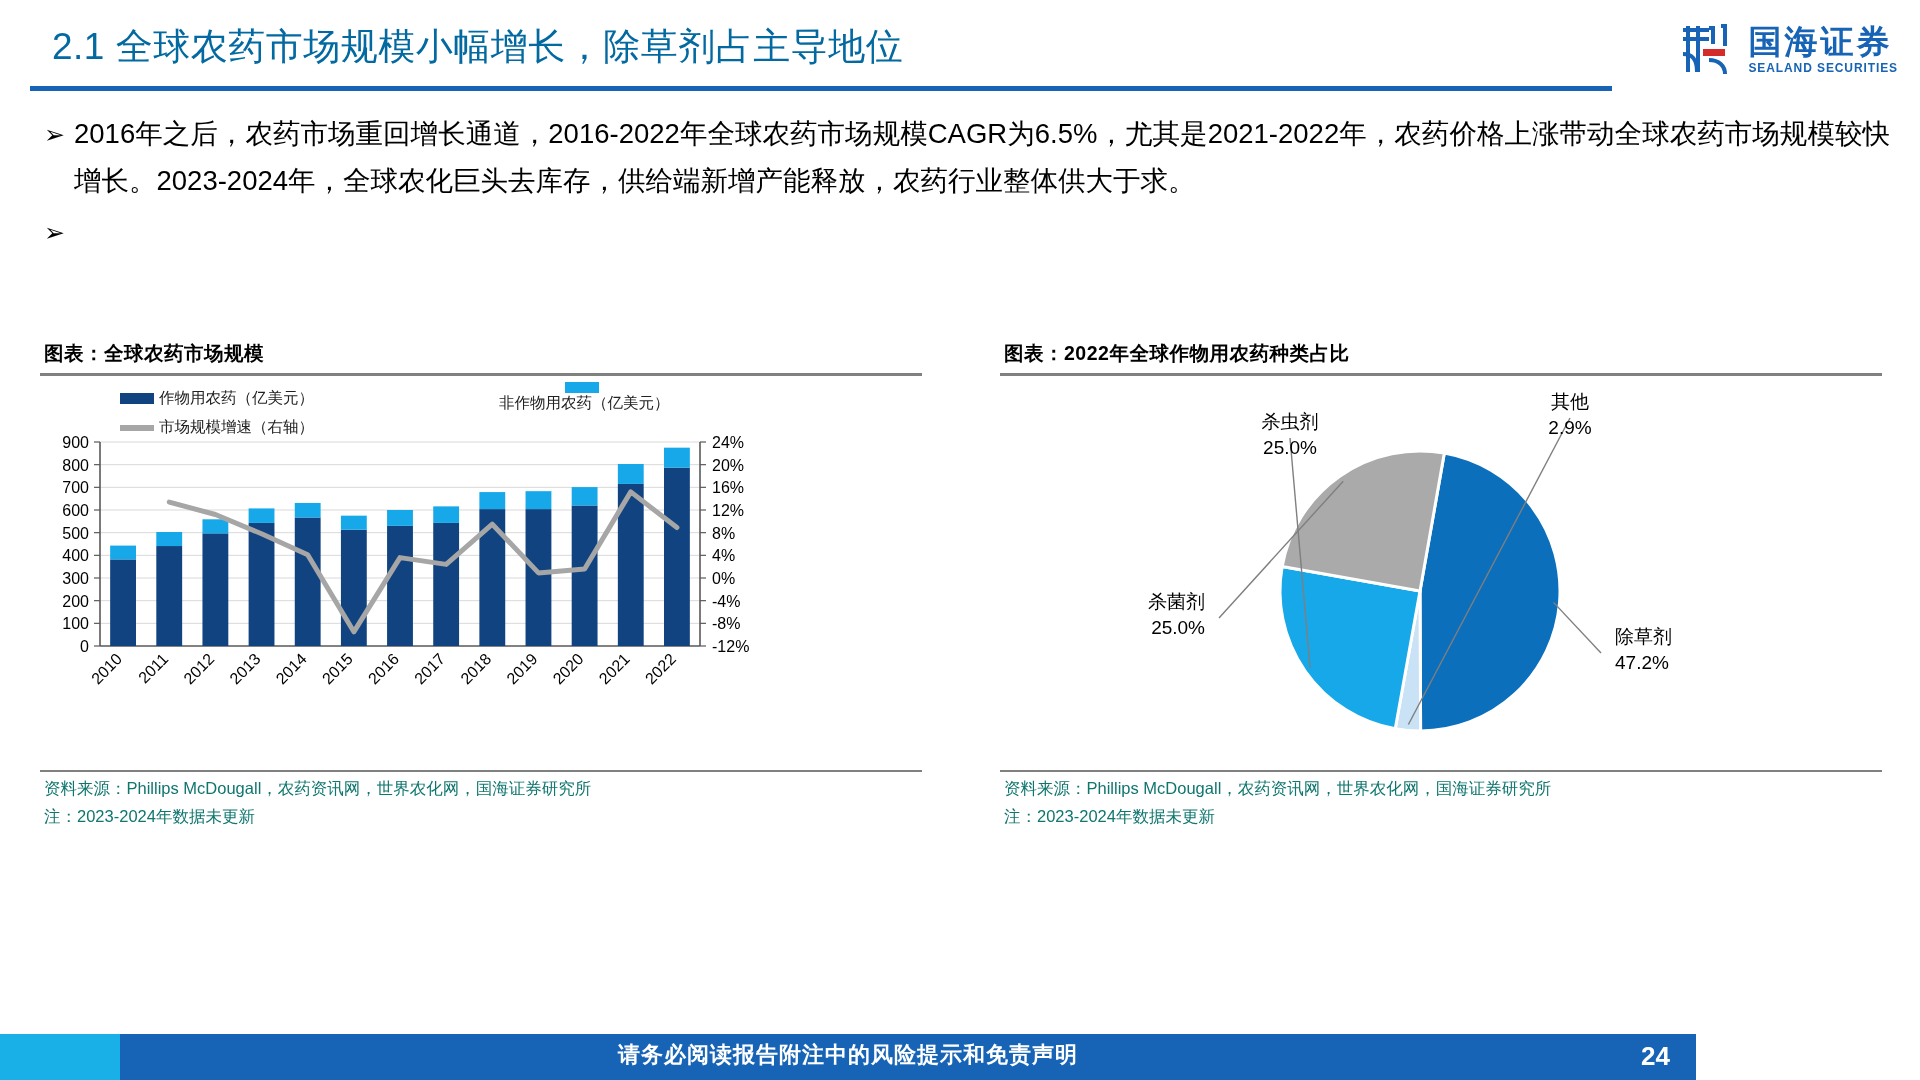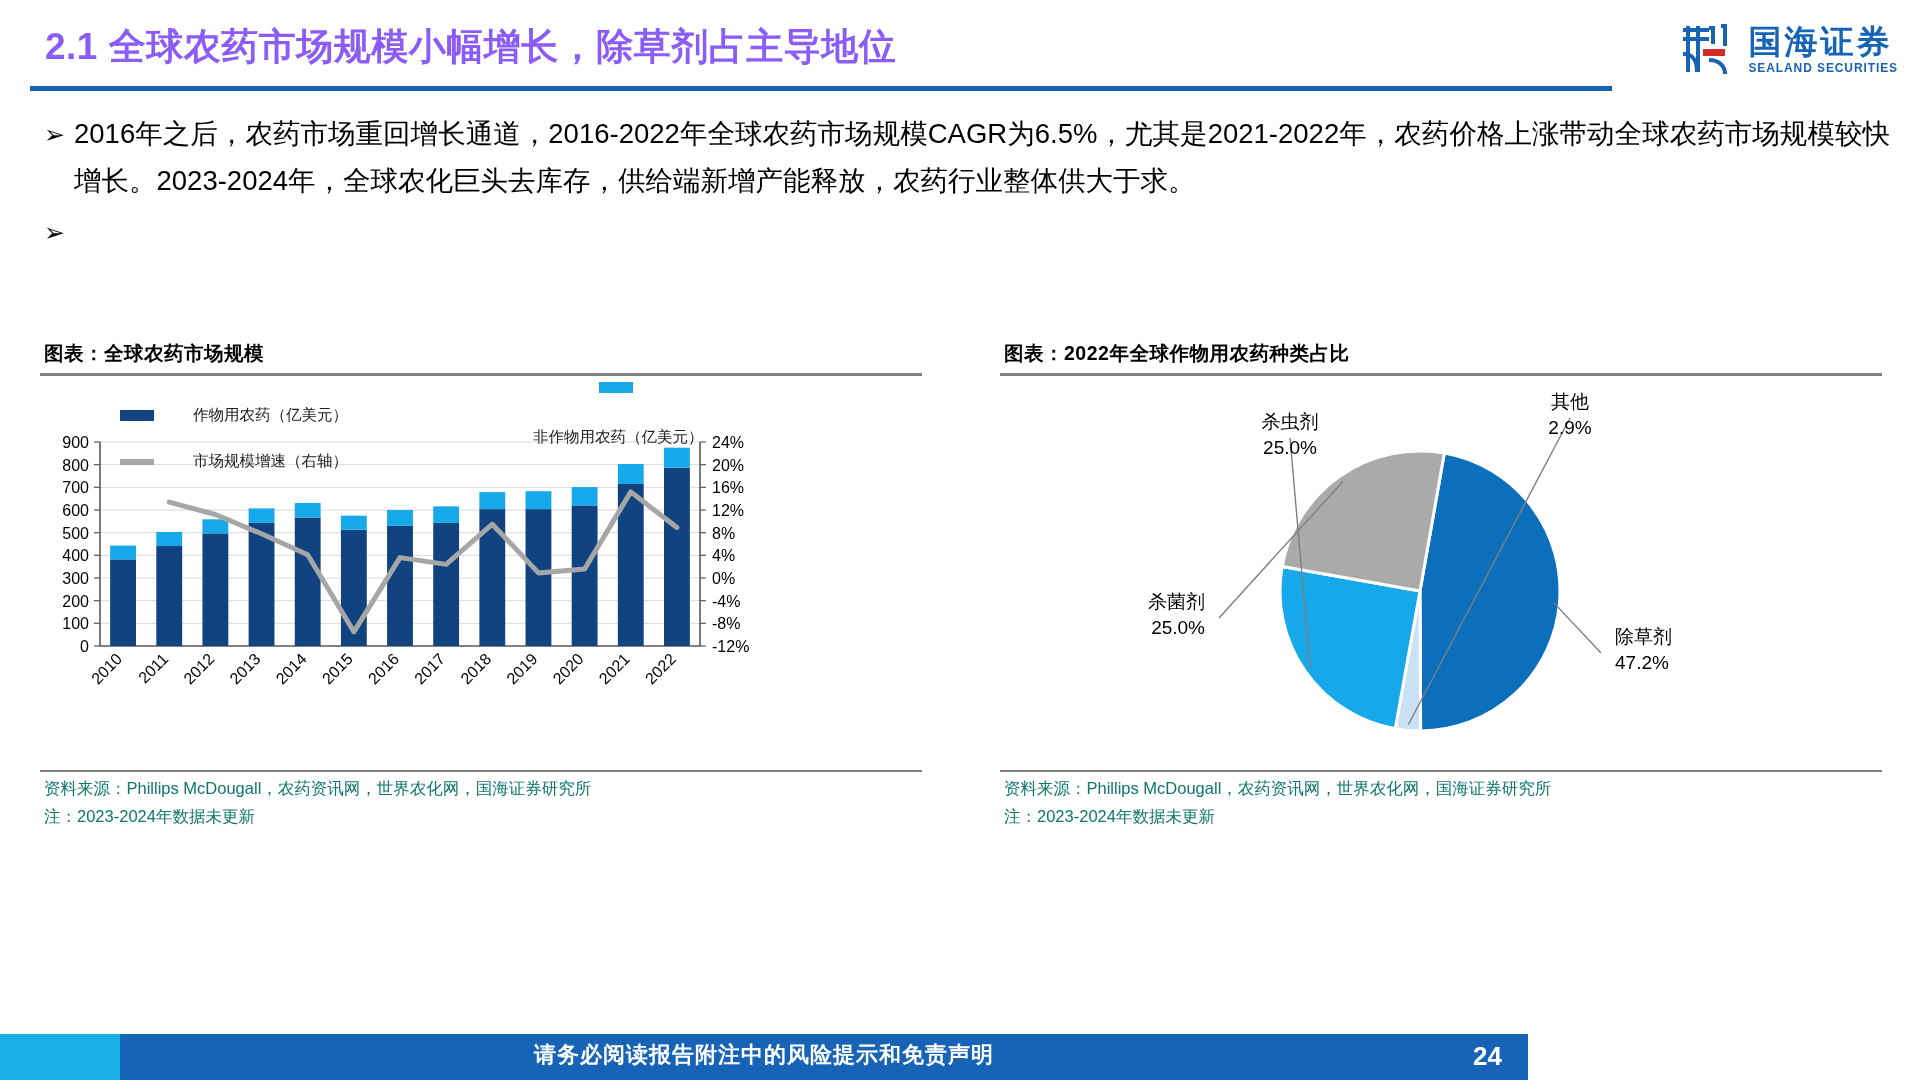--- a/index.html
+++ b/index.html
@@ -4,22 +4,22 @@
 <style>
   * { margin:0; padding:0; box-sizing:border-box; }
   html,body { width:1920px; height:1080px; }
   body {
     font-family:"Liberation Sans","DejaVu Sans",sans-serif;
     background:#ffffff; position:relative; overflow:hidden;
   }
 
   
   .page-title{
-    position:absolute; left:45px; top:22px;
-    font-size:37px; font-weight:bold; color:#8b5cf6;
+    position:absolute; left:52px; top:22px;
+    font-size:37px; font-weight:normal; color:#0369a1;
     letter-spacing:.5px; white-space:nowrap;
   }
   .header-rule{
     position:absolute; left:30px; top:86px; width:1582px; height:5px;
     background:#1763b5;
   }
   .logo{
     position:absolute; right:22px; top:20px;
     display:flex; align-items:center; gap:13px;
   }
@@ -51,36 +51,36 @@
   .fig-rule{ height:3px; background:#808080; width:100%; }
   .fig-rule.bottom{ height:2px; background:#808080; margin-top:4px; }
 
   .fig-body{ position:relative; height:390px; }
 
   .fig-source{ font-size:16.5px; color:#0f766e; line-height:24px; padding-left:4px; padding-top:4px;}
 
   
   .legend{ position:absolute; left:80px; top:6px; width:660px; font-size:15.5px; color:#222;}
   .legend-row{ display:flex; align-items:center; margin-bottom:3px; }
-  .legend-item{ display:flex; align-items:center;gap:34px; }
+  .legend-item{ display:flex; align-items:center; }
   .legend-item.second{ margin-left:185px;flex-direction:column; }
   .swatch{ width:34px; height:11px; margin-right:5px; }
   .swatch.line{ height:6px; }
 
   
   svg{ display:block; }
   .tick{ font-size:16px; fill:#000; font-family:"Liberation Sans",sans-serif;}
   .xtick{ font-size:16px; fill:#000; font-family:"Liberation Sans",sans-serif;}
 
   
   .pie-label{ font-size:19px; fill:#000; font-family:"Liberation Sans",sans-serif;}
 
   
   .footer{
-    position:absolute; left:0; bottom:0; width:1528px; height:46px;
+    position:absolute; left:0; bottom:0; width:1696px; height:46px;
     background:#1763b5;
   }
   .footer-accent{
     position:absolute; left:0; bottom:0; width:120px; height:46px;
     background:#19b0e8;
   }
   .footer-text{
     position:absolute; left:50%; transform:translateX(-50%); bottom:10px;
     font-size:22px; color:#fff; letter-spacing:1px; font-weight:bold;
   }

